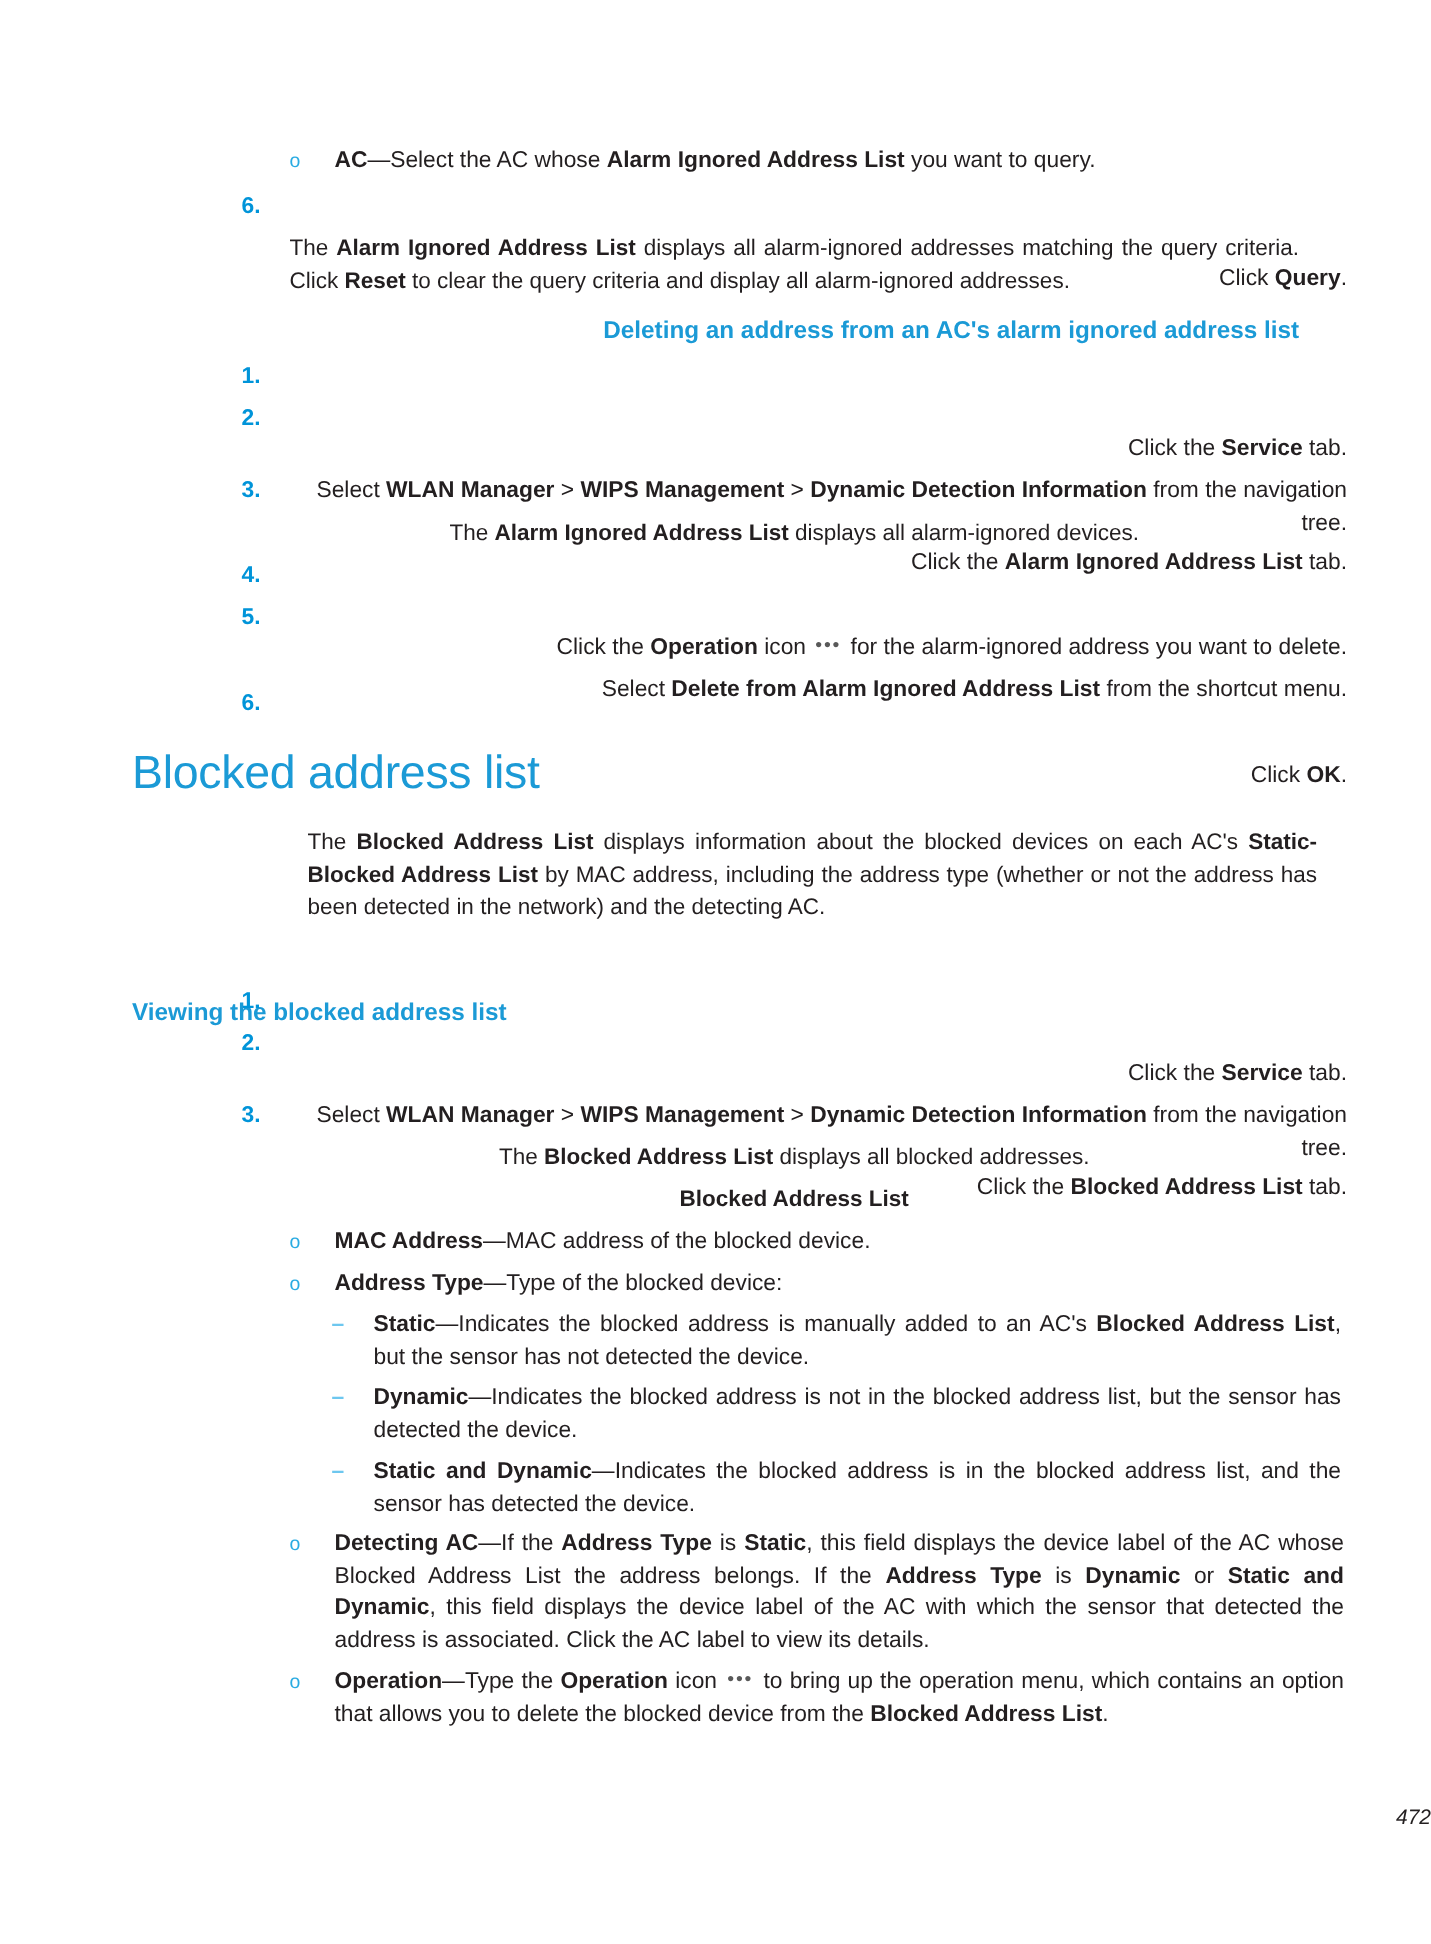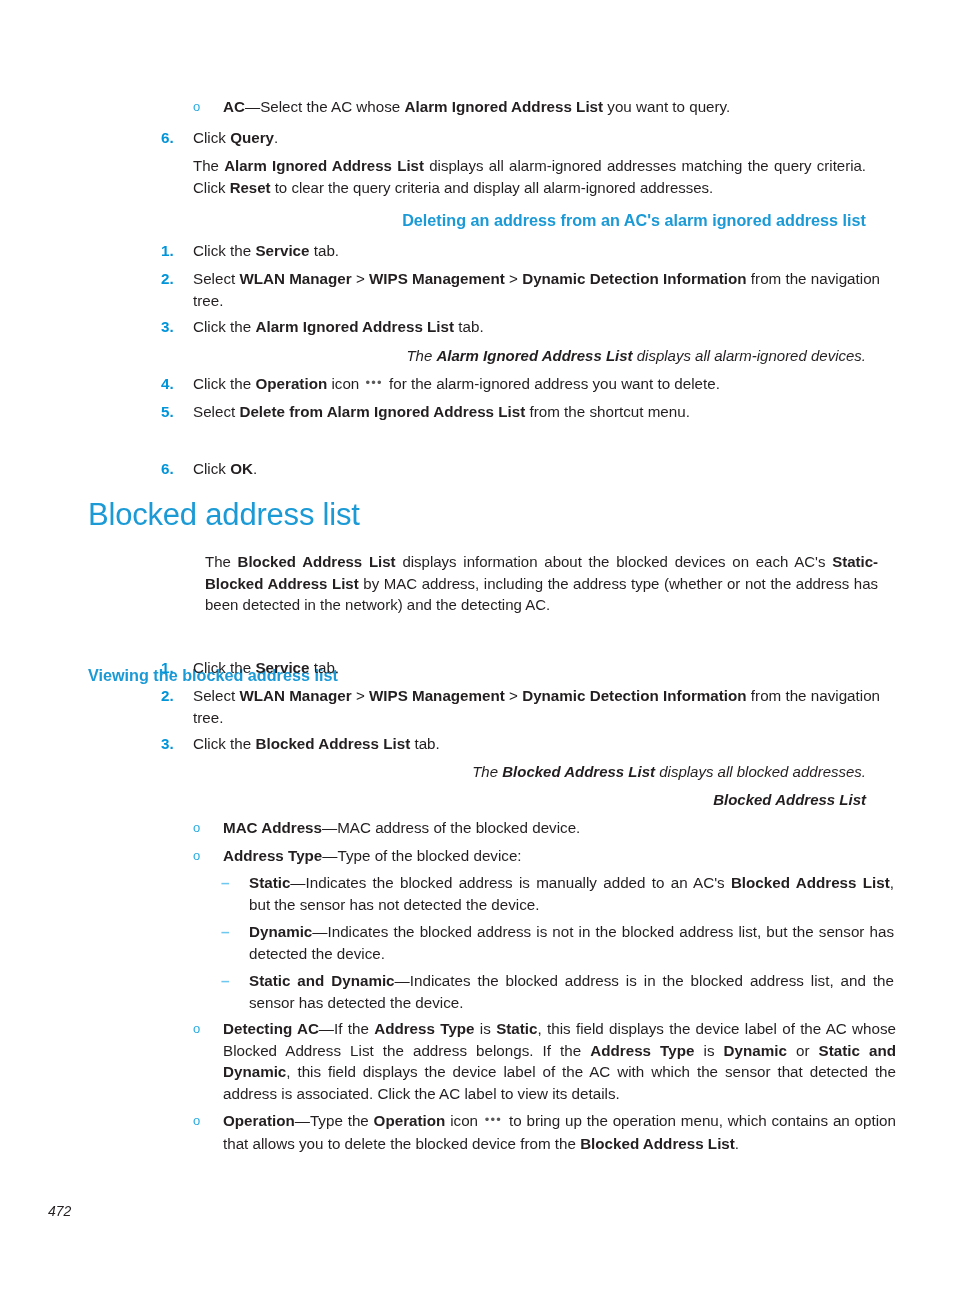--- a/index.html
+++ b/index.html
@@ -20,21 +20,21 @@
   }
 
   
   .para {
     font-size: 15px;
     line-height: 21.6px;
     color: #231f20;
     text-align: justify;
     margin: 0;
   }
-  .para.nojust { text-align: right; font-style: italic; }
+  .para.nojust { text-align: center; }
 
   b, .b { font-weight: bold; }
 
   
   .h1 {
     font-size: 31px;
     line-height: 38px;
     font-weight: normal;
     color: #1b9ad6;
     margin: 0;
@@ -60,21 +60,22 @@
     text-align: left;
     color: #0094d9;
     font-weight: bold;
     font-size: 15.2px;
     line-height: 21.6px;
   }
   .step-body {
     font-size: 15.2px;
     line-height: 21.6px;
     color: #231f20;
-    text-align: left;
+    text-align: right;
+    margin-top: 48px;
   }
 
   
   .obullet {
     position: relative;
     padding-left: 30px;
     font-size: 15.2px;
     line-height: 21.6px;
     text-align: justify;
   }
@@ -124,21 +125,21 @@
   .col-ind2  { left: 193px; width: 673px; }   
   .col-obul  { left: 193px; width: 673px; }   
   .col-dbul  { left: 221px; width: 645px; }   
 
   
   .folio {
     position: absolute;
     left: 0;
     right: 0;
     top: 1203px;
-    text-align: left;
+    text-align: right;
     font-size: 14px;
     font-style: italic;
     color: #231f20;
     padding-left: 48px;
   }
 </style>
 </head>
 <body>
 
 <div class="page">

